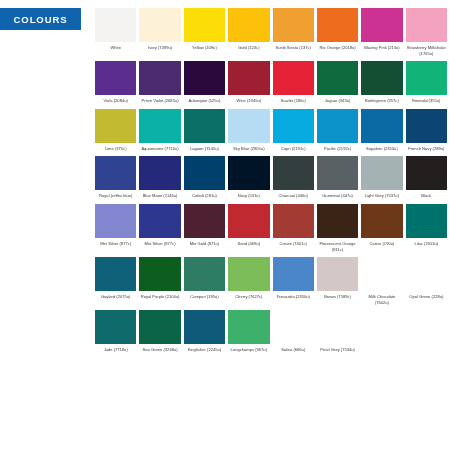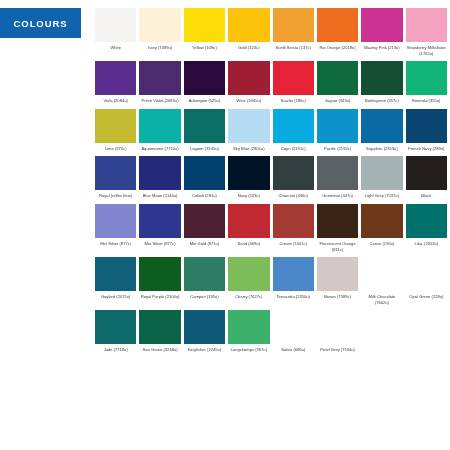--- a/index.html
+++ b/index.html
@@ -17,21 +17,21 @@
     position: relative;
     width: 450px;
     height: 450px;
     box-sizing: border-box;
   }
   .title-tab {
     position: absolute;
     left: 0;
     top: 8px;
     width: 81px;
-    height: 30px;
+    height: 22px;
     background: #1064ad;
     display: flex;
     align-items: center;
     justify-content: center;
   }
   .title-tab-label {
     color: #ffffff;
     font-size: 9.5px;
     font-weight: bold;
     letter-spacing: 0.9px;

